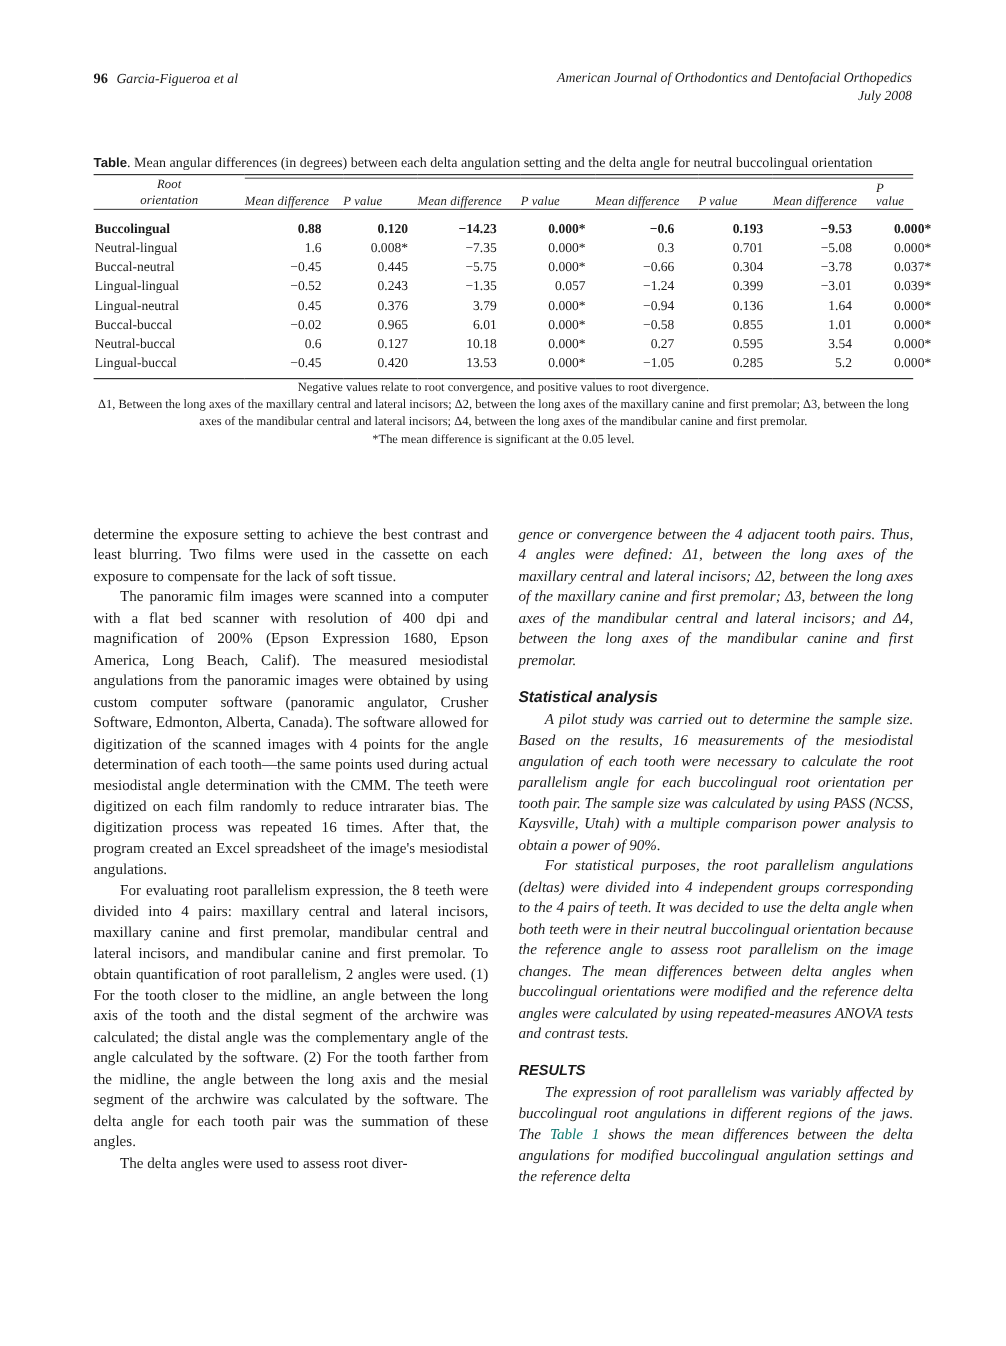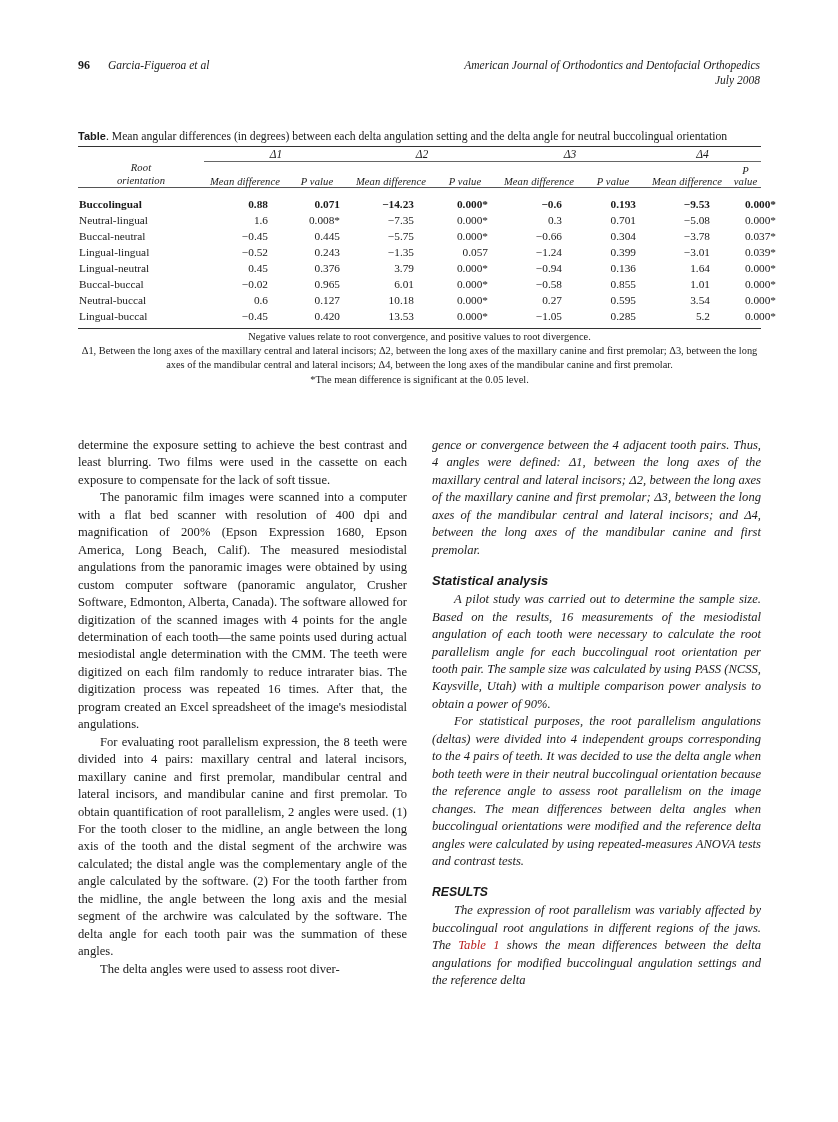--- a/index.html
+++ b/index.html
@@ -36,21 +36,21 @@
   }
   .runhead-left {
     position: absolute;
     left: 0; top: 0;
     white-space: nowrap;
   }
   .runhead-left .folio {
     font-style: normal;
     font-weight: bold;
     font-size: 12px;
-    margin-right: 18px;
+    margin-right: 7px;
   }
   .runhead-right {
     position: absolute;
     right: 0; top: 0;
     text-align: right;
     white-space: nowrap;
   }
   .runhead-right .jdate { display: block; }
 
   
@@ -96,21 +96,21 @@
   }
   .grp-rule td.span-rule {
     border-bottom: 1.0px solid #666;
     font-size: 0; line-height: 0; height: 1px;
   }
   .grp-rule td { height: 1px; font-size: 0; line-height: 0; }
 
   .col-head td {
     font-style: italic;
     font-size: 10.6px;
-    text-align: center;
+    text-align: left;
     padding-top: 3px;
     padding-bottom: 4px;
     letter-spacing: 0.1px;
   }
   .col-head td.rowlab {
     text-align: center;
     font-size: 10.6px;
     line-height: 13px;
     vertical-align: bottom;
   }
@@ -163,21 +163,21 @@
   h3.sec {
     font-family: "Liberation Sans", sans-serif;
     font-weight: bold;
     font-size: 13px;
     margin: 14px 0 2px 0;
     line-height: 16px;
   }
   h3.sec.caps { font-size: 12.2px; }
 
   a.xref {
-    color: #b91c1c;
+    color: #0f766e;
     text-decoration: none;
   }
 </style>
 </head>
 <body>
 
 <div class="page">
 
   <div class="runhead">
     <div class="runhead-left">
@@ -206,27 +206,20 @@
           <col style="width:62px">
         <col style="width:86px">
           <col style="width:31px">
       </colgroup>
 
       <thead>
         <tr class="rule-top">
             <td colspan="9"></td>
           </tr>
 
-        <tr class="grp-head">
-          <td></td>
-          <td colspan="2">Δ1</td>
-          <td colspan="2">Δ2</td>
-          <td colspan="2">Δ3</td>
-          <td colspan="3">Δ4</td>
-        </tr>
 
         <tr class="grp-rule">
           <td></td>
           <td class="span-rule" colspan="2"></td>
           <td class="span-rule" colspan="2"></td>
           <td class="span-rule" colspan="2"></td>
           <td class="span-rule" colspan="3"></td>
         </tr>
 
         <tr class="col-head">
@@ -246,21 +239,21 @@
 
         <tr class="rule-mid">
             <td colspan="9"></td>
           </tr>
       </thead>
 
       <tbody class="body-rows" id="table-body">
           <tr>
             <td class="rowlab">Buccolingual</td>
             <td><span class="numcell">0.88</span></td>
-            <td><span class="numcell">0.071</span></td>
+            <td><span class="numcell">0.120</span></td>
             <td><span class="numcell">−14.23</span></td>
             <td><span class="numcell">0.000*</span></td>
             <td><span class="numcell">−0.6</span></td>
             <td><span class="numcell">0.193</span></td>
             <td><span class="numcell">−9.53</span></td>
             <td colspan="2"><span class="numcell">0.000*</span></td>
           </tr>
           <tr>
             <td class="rowlab">Neutral-lingual</td>
             <td><span class="numcell">1.6</span></td>

